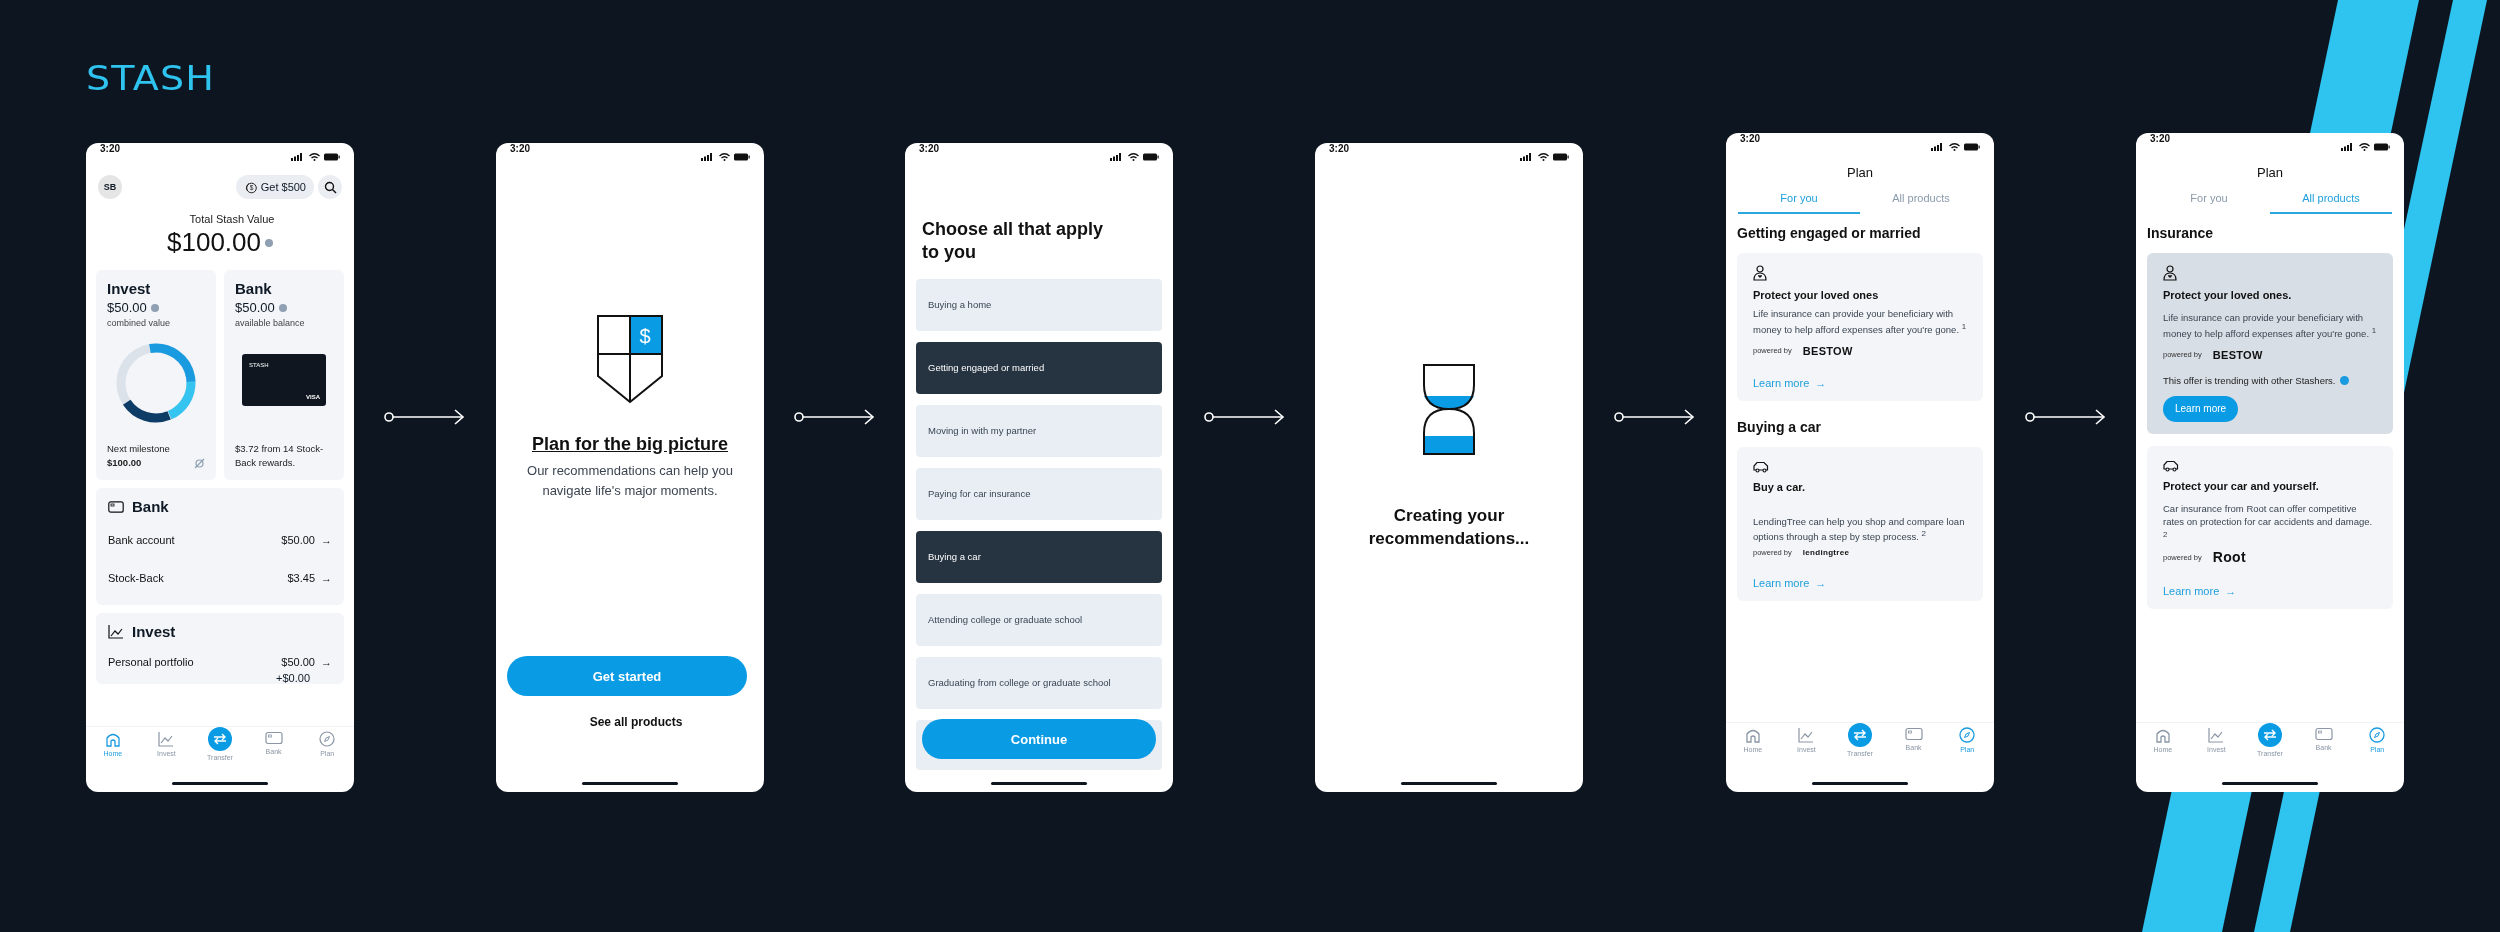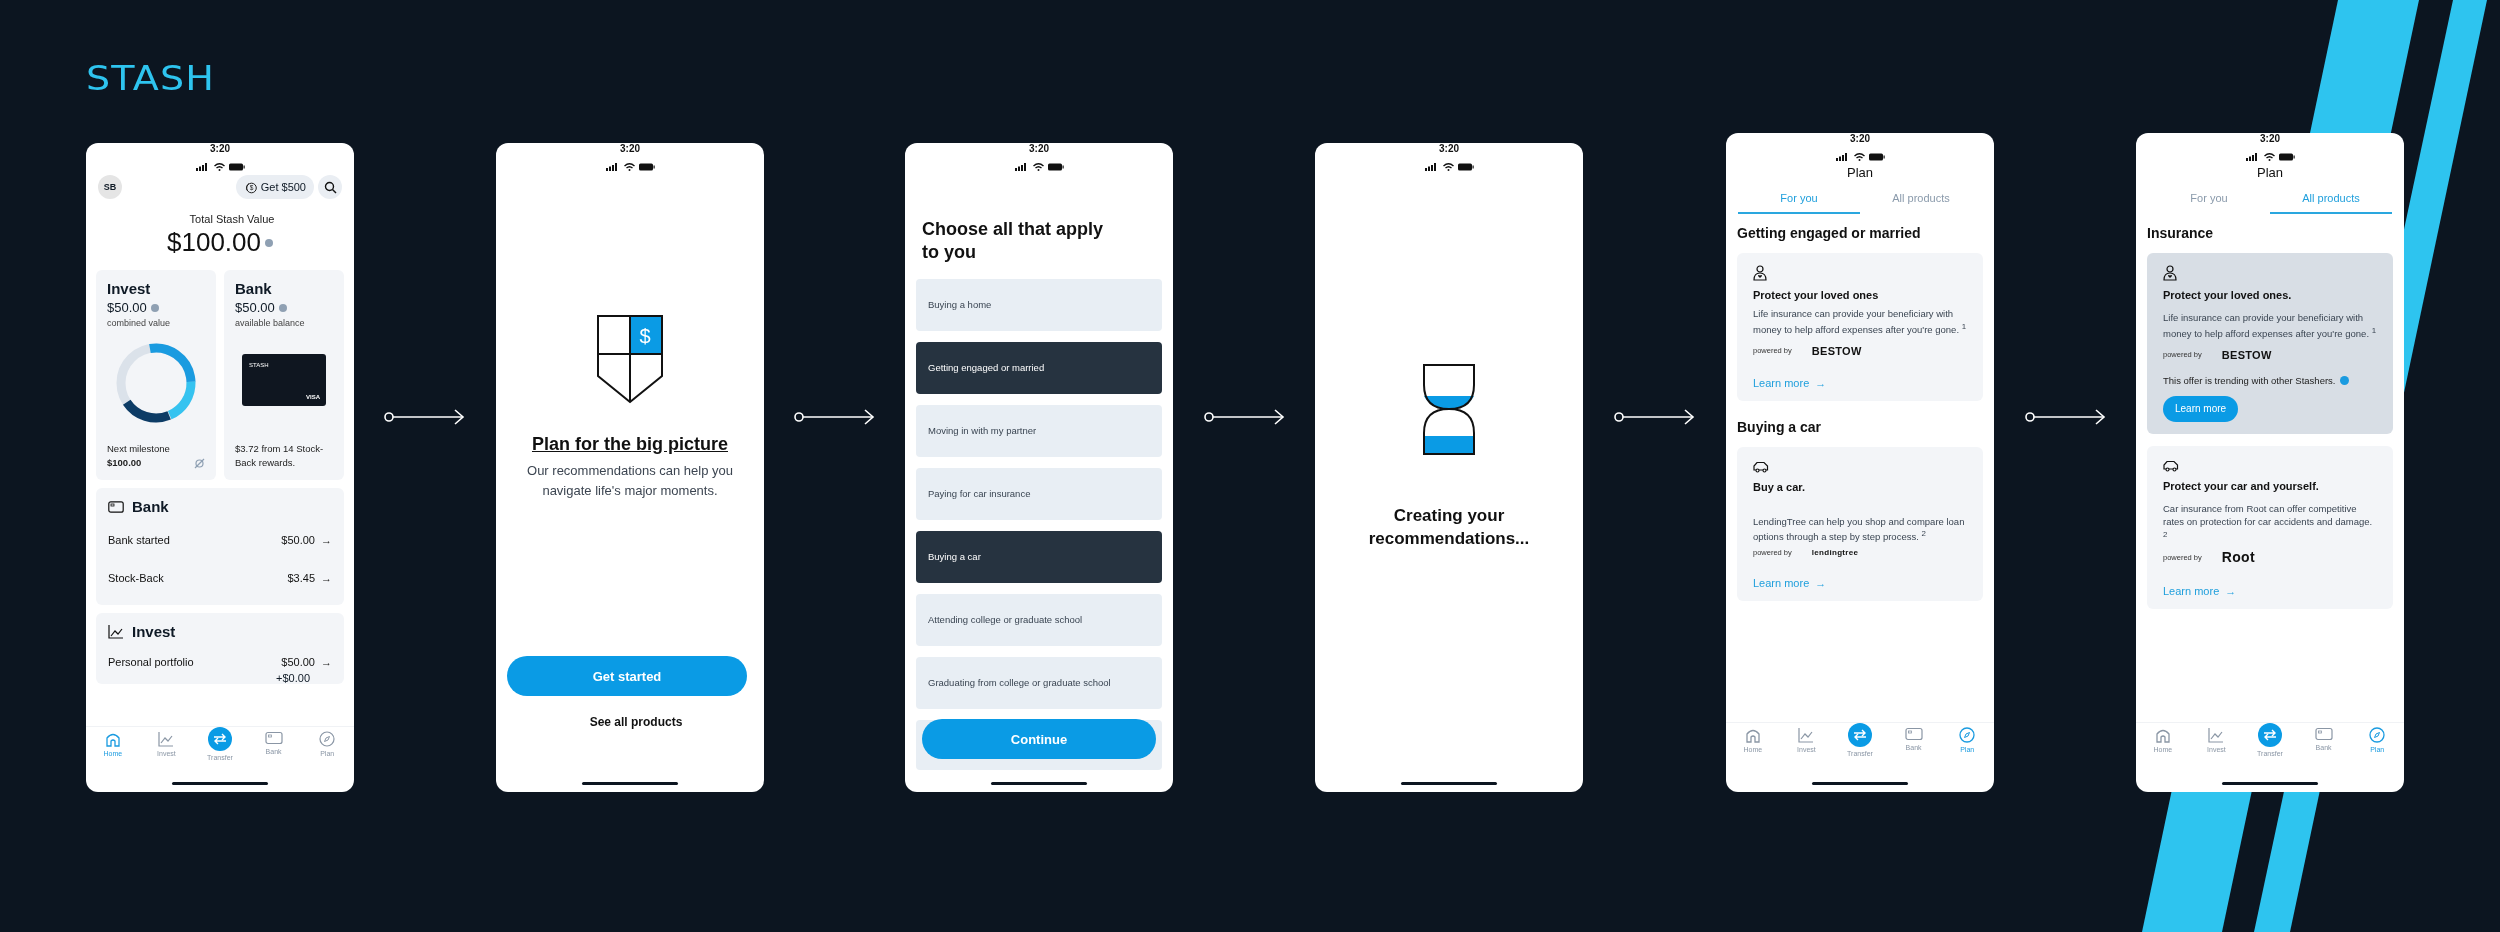--- a/index.html
+++ b/index.html
@@ -2,21 +2,21 @@
 <html><head>
 <meta charset="utf-8">
 <style>
   * { box-sizing: border-box; margin: 0; padding: 0; }
   html, body { width: 2500px; height: 932px; overflow: hidden; }
   body { background: #0c1520; font-family: "Liberation Sans", sans-serif; color: #0f1a26; position: relative; }
   .stripes { position: absolute; left: 0; top: 0; width: 2500px; height: 932px; pointer-events: none; }
   .logo { position: absolute; left: 86px; top: 58px; font-family: "DejaVu Sans", sans-serif; font-size: 34px; letter-spacing: 1px; color: #2ec4ef; font-weight: normal; transform: scaleX(1.12); transform-origin: left center; }
   .connector { position: absolute; top: 407px; width: 84px; height: 20px; }
   .phone { position: absolute; width: 268px; background: #fff; border-radius: 12px; overflow: hidden; }
-  .status { height: 28px; display: flex; align-items: center; justify-content: space-between; padding: 0 14px 0 14px; font-size: 10px; font-weight: bold; color: #111; flex-direction: column; }
+  .status { height: 28px; display: flex; justify-content: space-between; padding: 0 14px 0 14px; font-size: 10px; font-weight: bold; color: #111; }
   .status .icons { display: flex; align-items: center; gap: 4px; }
   .home-ind { position: absolute; bottom: 7px; left: 50%; transform: translateX(-50%); width: 96px; height: 3px; border-radius: 2px; background: #0c1520; }
   
   .p1-top { display: flex; justify-content: space-between; align-items: center; padding: 4px 12px 0 12px; }
   .avatar { width: 24px; height: 24px; border-radius: 50%; background: #e5e5e5; font-size: 9px; font-weight: bold; display: flex; align-items: center; justify-content: center; }
   .p1-actions { display: flex; gap: 4px; }
   .pill { height: 24px; padding: 0 8px; border-radius: 12px; background: #eaeef3; font-size: 11px; display: flex; align-items: center; gap: 4px; }
   .circle-btn { width: 24px; height: 24px; border-radius: 50%; background: #eaeef3; display: flex; align-items: center; justify-content: center; }
   .total-label { text-align: center; font-size: 11px; margin-top: 14px; color: #222; margin-left: 24px; }
   .total-value { text-align: center; font-size: 26px; margin-top: 2px; color: #111; display: flex; align-items: center; justify-content: center; gap: 4px; }
@@ -53,21 +53,21 @@
   
   .plan-h { text-align: center; font-size: 13px; margin-top: 4px; color: #111; }
   .tabs { display: flex; margin: 6px 12px 0 12px; }
   .tab { flex: 1; text-align: center; font-size: 11px; padding: 6px 0 8px 0; color: #8a9aab; border-bottom: 2px solid transparent; }
   .tab.active { color: #1f9fdc; border-bottom-color: #2aa7df; }
   .sec-title { font-size: 14px; font-weight: bold; padding: 0 11px; margin-top: 11px; color: #111; }
   .offer { margin: 12px 11px 0 11px; background: #f3f5f8; border-radius: 6px; padding: 12px 16px; }
   .offer.hl { background: #d8dee5; }
   .offer h5 { font-size: 11px; font-weight: bold; margin-top: 4px; color: #111; }
   .offer p { font-size: 9.5px; color: #3a4552; margin-top: 6px; line-height: 1.45; }
-  .powered { font-size: 7.5px; color: #333; margin-top: 8px; display: flex; align-items: center; gap: 20px; }
+  .powered { font-size: 7.5px; color: #333; margin-top: 8px; display: flex; align-items: center; gap: 11px; }
   .powered b { font-size: 11px; letter-spacing: 0.3px; color: #111; }
   .learn { font-size: 11px; color: #1f9fdc; margin-top: 20px; display: flex; align-items: center; gap: 6px; }
   .trend { font-size: 9.5px; color: #222; margin-top: 14px; display: flex; align-items: center; gap: 4px; }
   .small-btn { background: #0a9be5; color: #fff; border-radius: 13px; padding: 0 12px; height: 26px; font-size: 10px; display: inline-flex; align-items: center; margin-top: 10px; }
 </style>
 </head>
 <body>
 
 <svg class="stripes" viewBox="0 0 2500 932">
   <polygon points="2338,0 2419,0 2222,932 2142,932" fill="#2ec4ef"></polygon>
@@ -188,21 +188,21 @@
   </div>
   <div class="section">
     <div class="section-head">
       <svg width="16" height="12" viewBox="0 0 16 12">
           <rect x="0.8" y="0.8" width="14.4" height="10.4" rx="2" fill="none" stroke="#111" stroke-width="1.2"></rect>
           <rect x="3" y="3" width="3" height="2" fill="none" stroke="#111" stroke-width="0.8"></rect>
         </svg>
       <span>Bank</span>
     </div>
     <div class="row">
-      <span>Bank started</span>
+      <span>Bank account</span>
       <span class="val">
           <span>$50.00</span>
           <span>→</span>
         </span>
     </div>
     <div class="row">
       <span>Stock-Back</span>
       <span class="val">
           <span>$3.45</span>
           <span>→</span>

